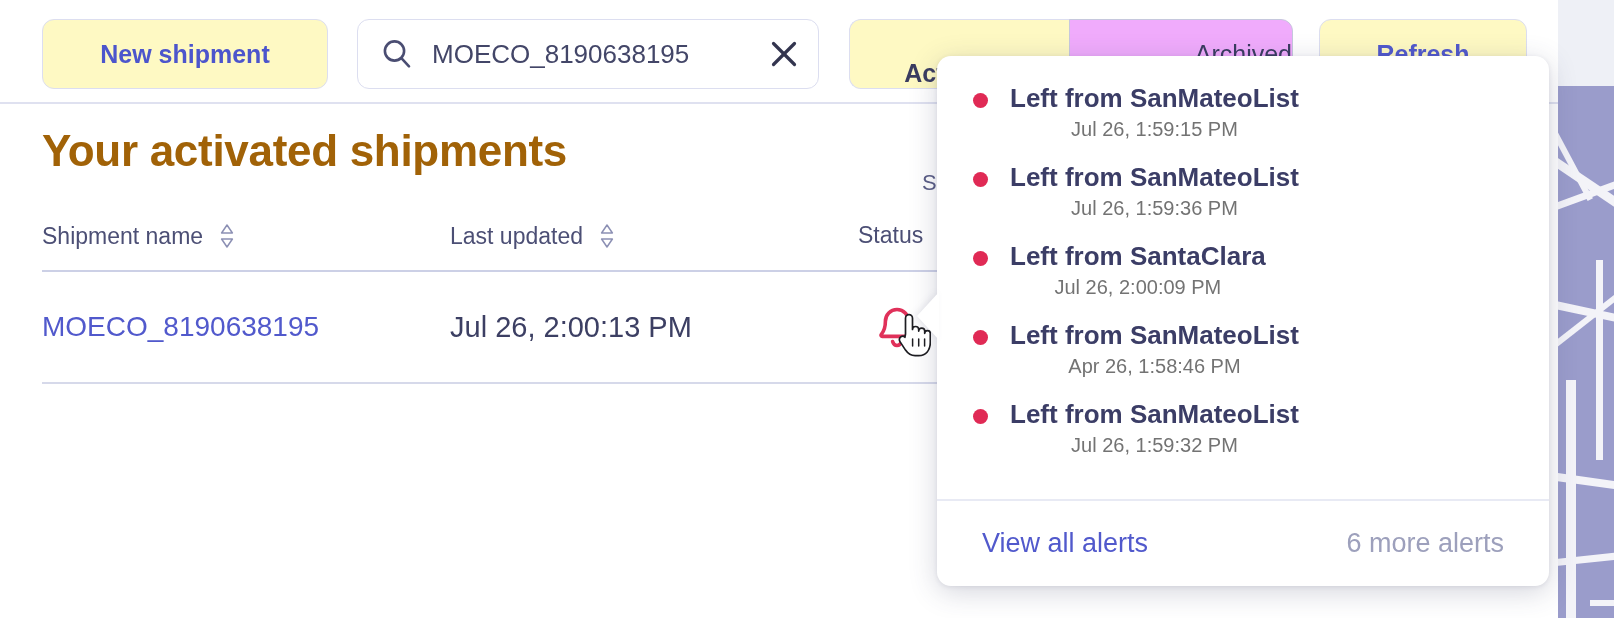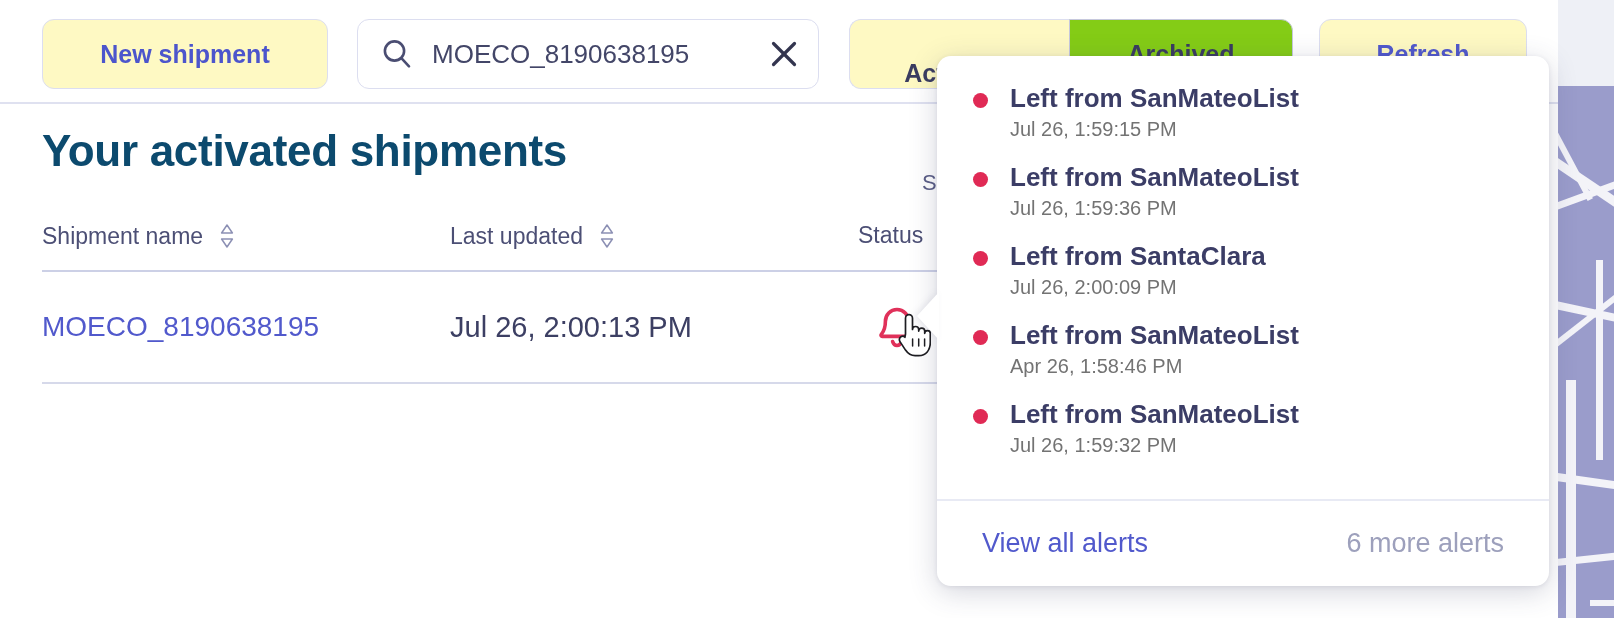--- a/index.html
+++ b/index.html
@@ -118,39 +118,40 @@
     color: #3a3c60;
     font-weight: 600;
     border-radius: 12px 0 0 12px;
     border-right: none;
     align-items: flex-end;
   }
   #tab-archived {
     left: 1069px; top: 19px;
     width: 224px; height: 70px;
     color: #3a3c60;
-    font-weight: 700;
-    background: #84cc16;
+    font-weight: 400;
+    background: #f0abfc;
     border-color: #c6c8dd;
     border-radius: 0 12px 12px 0;
+    justify-content: flex-end;
   }
   #refresh-btn {
     left: 1319px; top: 19px;
     width: 208px; height: 70px;
     color: #5159cc;
     font-weight: 600;
   }
 
   
   #page-title {
     position: absolute;
     left: 42px; top: 126px;
     font-size: 44px;
     font-weight: 700;
-    color: #0c4a6e;
+    color: #a16207;
     letter-spacing: -0.3px;
   }
 
   #showing-label {
     position: absolute;
     left: 922px; top: 170px;
     font-size: 22px;
     color: #5b5e86;
     white-space: nowrap;
   }
@@ -223,20 +224,21 @@
     z-index: 41;
     filter: drop-shadow(-3px 0 3px rgba(60,62,100,0.10));
   }
 
   #alerts-list {
     position: absolute;
     top: 0; left: 0; right: 0;
     height: 443px;
     padding-top: 28px;
     box-sizing: border-box;
+    text-align: center;
   }
   .alert-item {
     display: flex;
     align-items: flex-start;
     padding: 0 36px;
     height: 79px;
     cursor: pointer;
   }
   .alert-dot {
     flex: 0 0 auto;

